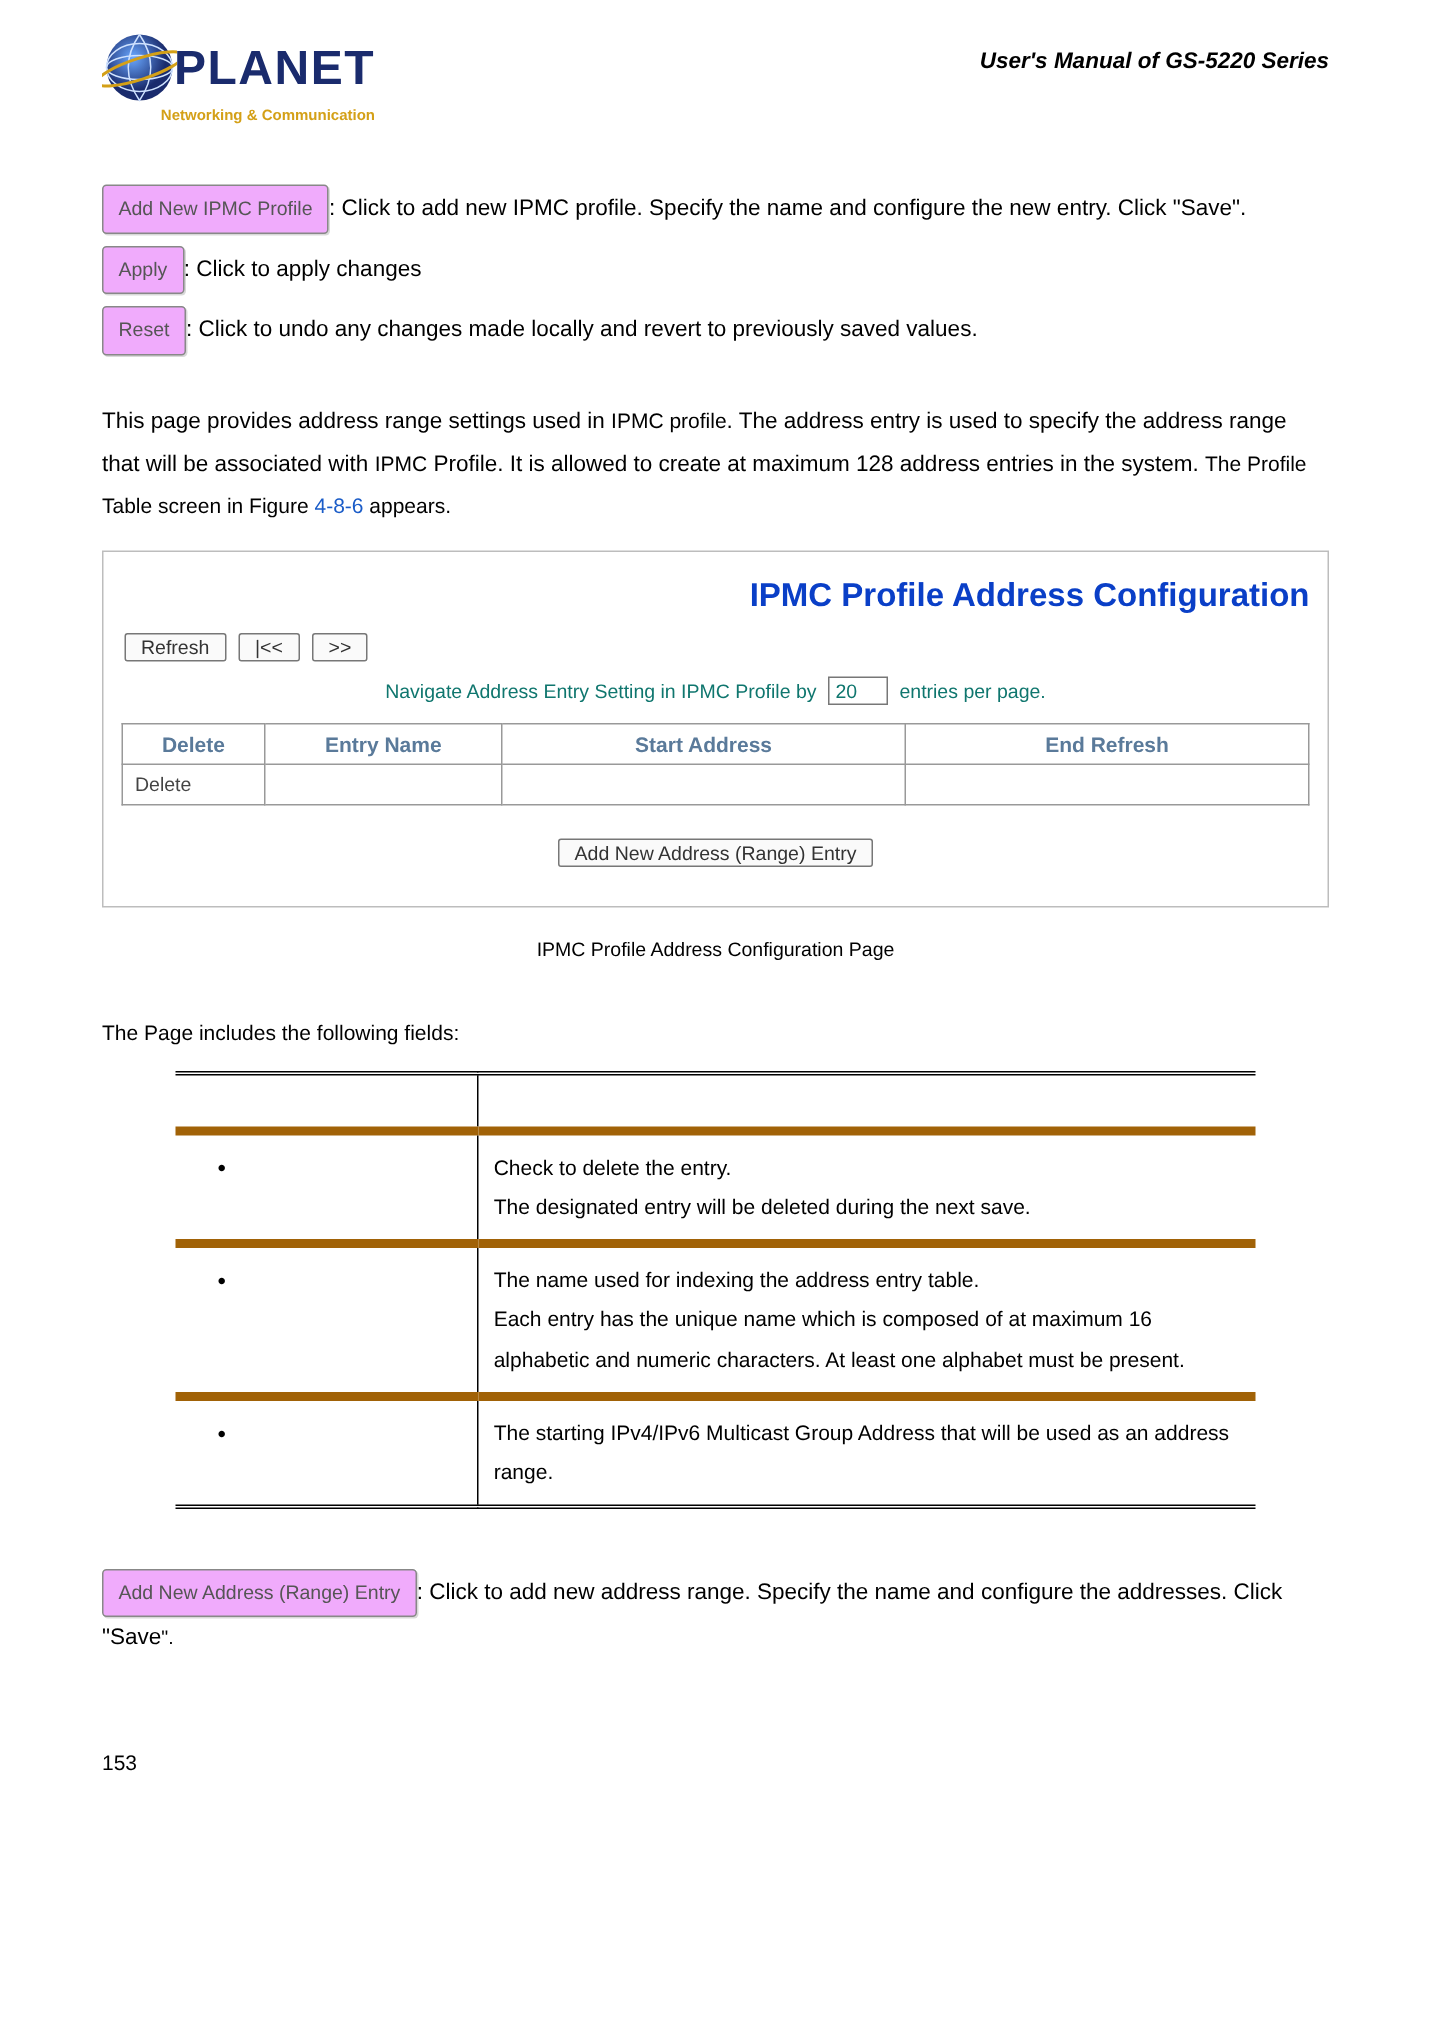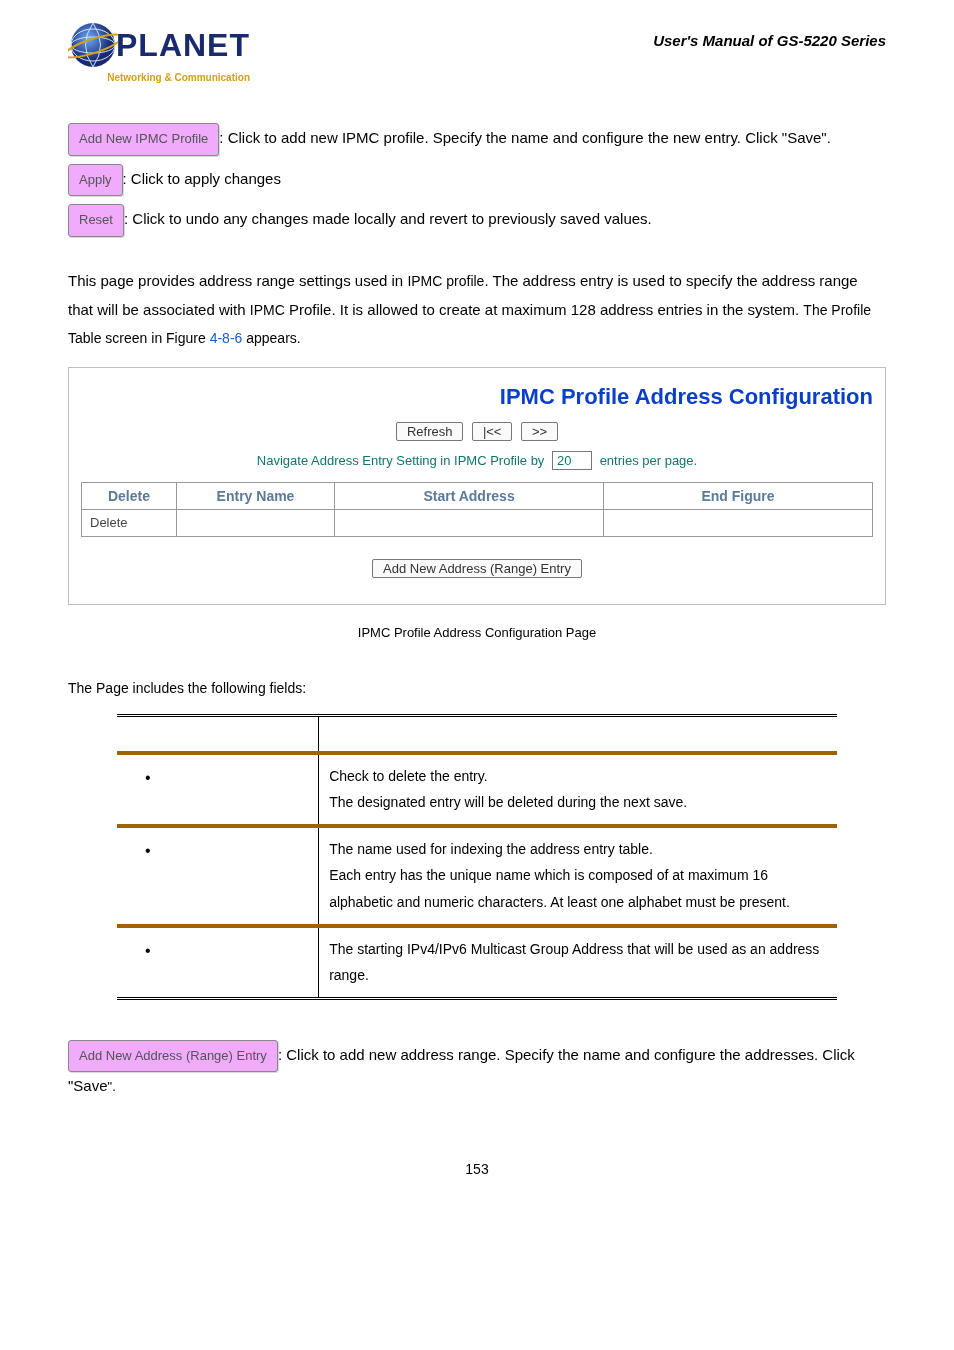--- a/index.html
+++ b/index.html
@@ -12,37 +12,37 @@
 .brand{font-size:32px;font-weight:900;color:#1a2b6d;letter-spacing:1px;font-family:Arial Black,Arial,sans-serif;line-height:1}
 .tagline{font-size:10px;color:#d4a017;font-weight:700;margin-top:2px}
 .manual-title{font-size:15px;font-weight:700;font-style:italic;margin-top:12px}
 .section{margin:40px 0 10px}
 .btn-img{display:inline-block;border:1px solid #888;border-radius:3px;background:#f0abfc;padding:3px 10px;font-size:13px;color:#555;box-shadow:1px 1px 0 rgba(0,0,0,.15);vertical-align:middle}
 .btn-row{margin:8px 0;font-size:15px;line-height:1.9}
 .body-text{font-size:15px;line-height:1.9;margin:30px 0 14px}
 .fig-link{color:#1a5cc8}
 .config-panel{border:1px solid #bdbdbd;padding:14px 12px 20px;margin-top:6px}
 .panel-title{color:#0a3fc7;font-size:22px;font-weight:700;text-align:right;margin:2px 0 12px}
-.ctrl-row{text-align:center;margin:6px 0}
+.ctrl-row{margin:6px 0}
 .sm-btn{display:inline-block;border:1px solid #777;background:#fafafa;padding:1px 10px;font-size:13px;color:#333;margin:0 2px;border-radius:2px}
 .nav-row{text-align:center;font-size:13px;color:#0f766e;margin:10px 0 12px}
 .nav-input{display:inline-block;border:1px solid #777;width:30px;text-align:left;padding:1px 4px;font-size:13px;margin:0 4px;background:#fff}
 .table{width:100%;border-collapse:collapse}
 .table th{border:1px solid #999;background:#fff;color:#5a7a9a;font-weight:700;font-size:14px;padding:5px 8px;text-align:center}
 .table td{border:1px solid #999;font-size:13px;color:#444;padding:4px 8px;height:18px}
 .under-btns{text-align:center;margin-top:16px}
 .under-btns .sm-btn{margin:6px 3px}
 .caption{text-align:center;font-size:13px;margin:20px 0 40px;color:#000}
 .fields-intro{font-size:14px;margin:0 0 18px}
 .fields-table{width:88%;margin:0 auto 40px;border-collapse:collapse;border-top:3px double #000;border-bottom:3px double #000}
-.fields-table td{border-top:4px solid #a16207;border-left:none;border-right:none;font-size:14px;padding:8px 10px;vertical-align:top;line-height:1.9}
+.fields-table td{border-top:6px solid #a16207;border-left:none;border-right:none;font-size:14px;padding:8px 10px;vertical-align:top;line-height:1.9}
 .fields-table td.obj{width:28%;border-right:1px solid #000;text-align:left;padding-left:28px}
 .fields-table tr.hdr td{border-top:none;height:18px}
 .bullet::before{content:"\2022";font-size:16px;margin-right:18px}
-.pgnum{text-align:center;font-size:14px;margin-top:60px}
+.pgnum{font-size:14px;margin-top:60px}
 </style>
 </head>
 <body>
 
 <div class="page">
 
   <div class="header">
     <div class="logo-wrap">
       <div class="logo-main">
         <div class="logo-globe">
@@ -96,21 +96,21 @@
       <span>Navigate Address Entry Setting in IPMC Profile by</span>
       <span class="nav-input">20</span>
       <span>entries per page.</span>
     </div>
     <table class="table">
       <tbody>
           <tr>
         <th style="width:12%">Delete</th>
         <th style="width:20%">Entry Name</th>
         <th style="width:34%">Start Address</th>
-        <th style="width:34%">End Figure</th>
+        <th style="width:34%">End Refresh</th>
       </tr>
       <tr>
         <td>Delete</td>
         <td></td>
         <td></td>
         <td></td>
       </tr>
     </tbody>
       </table>
     <div class="under-btns">

